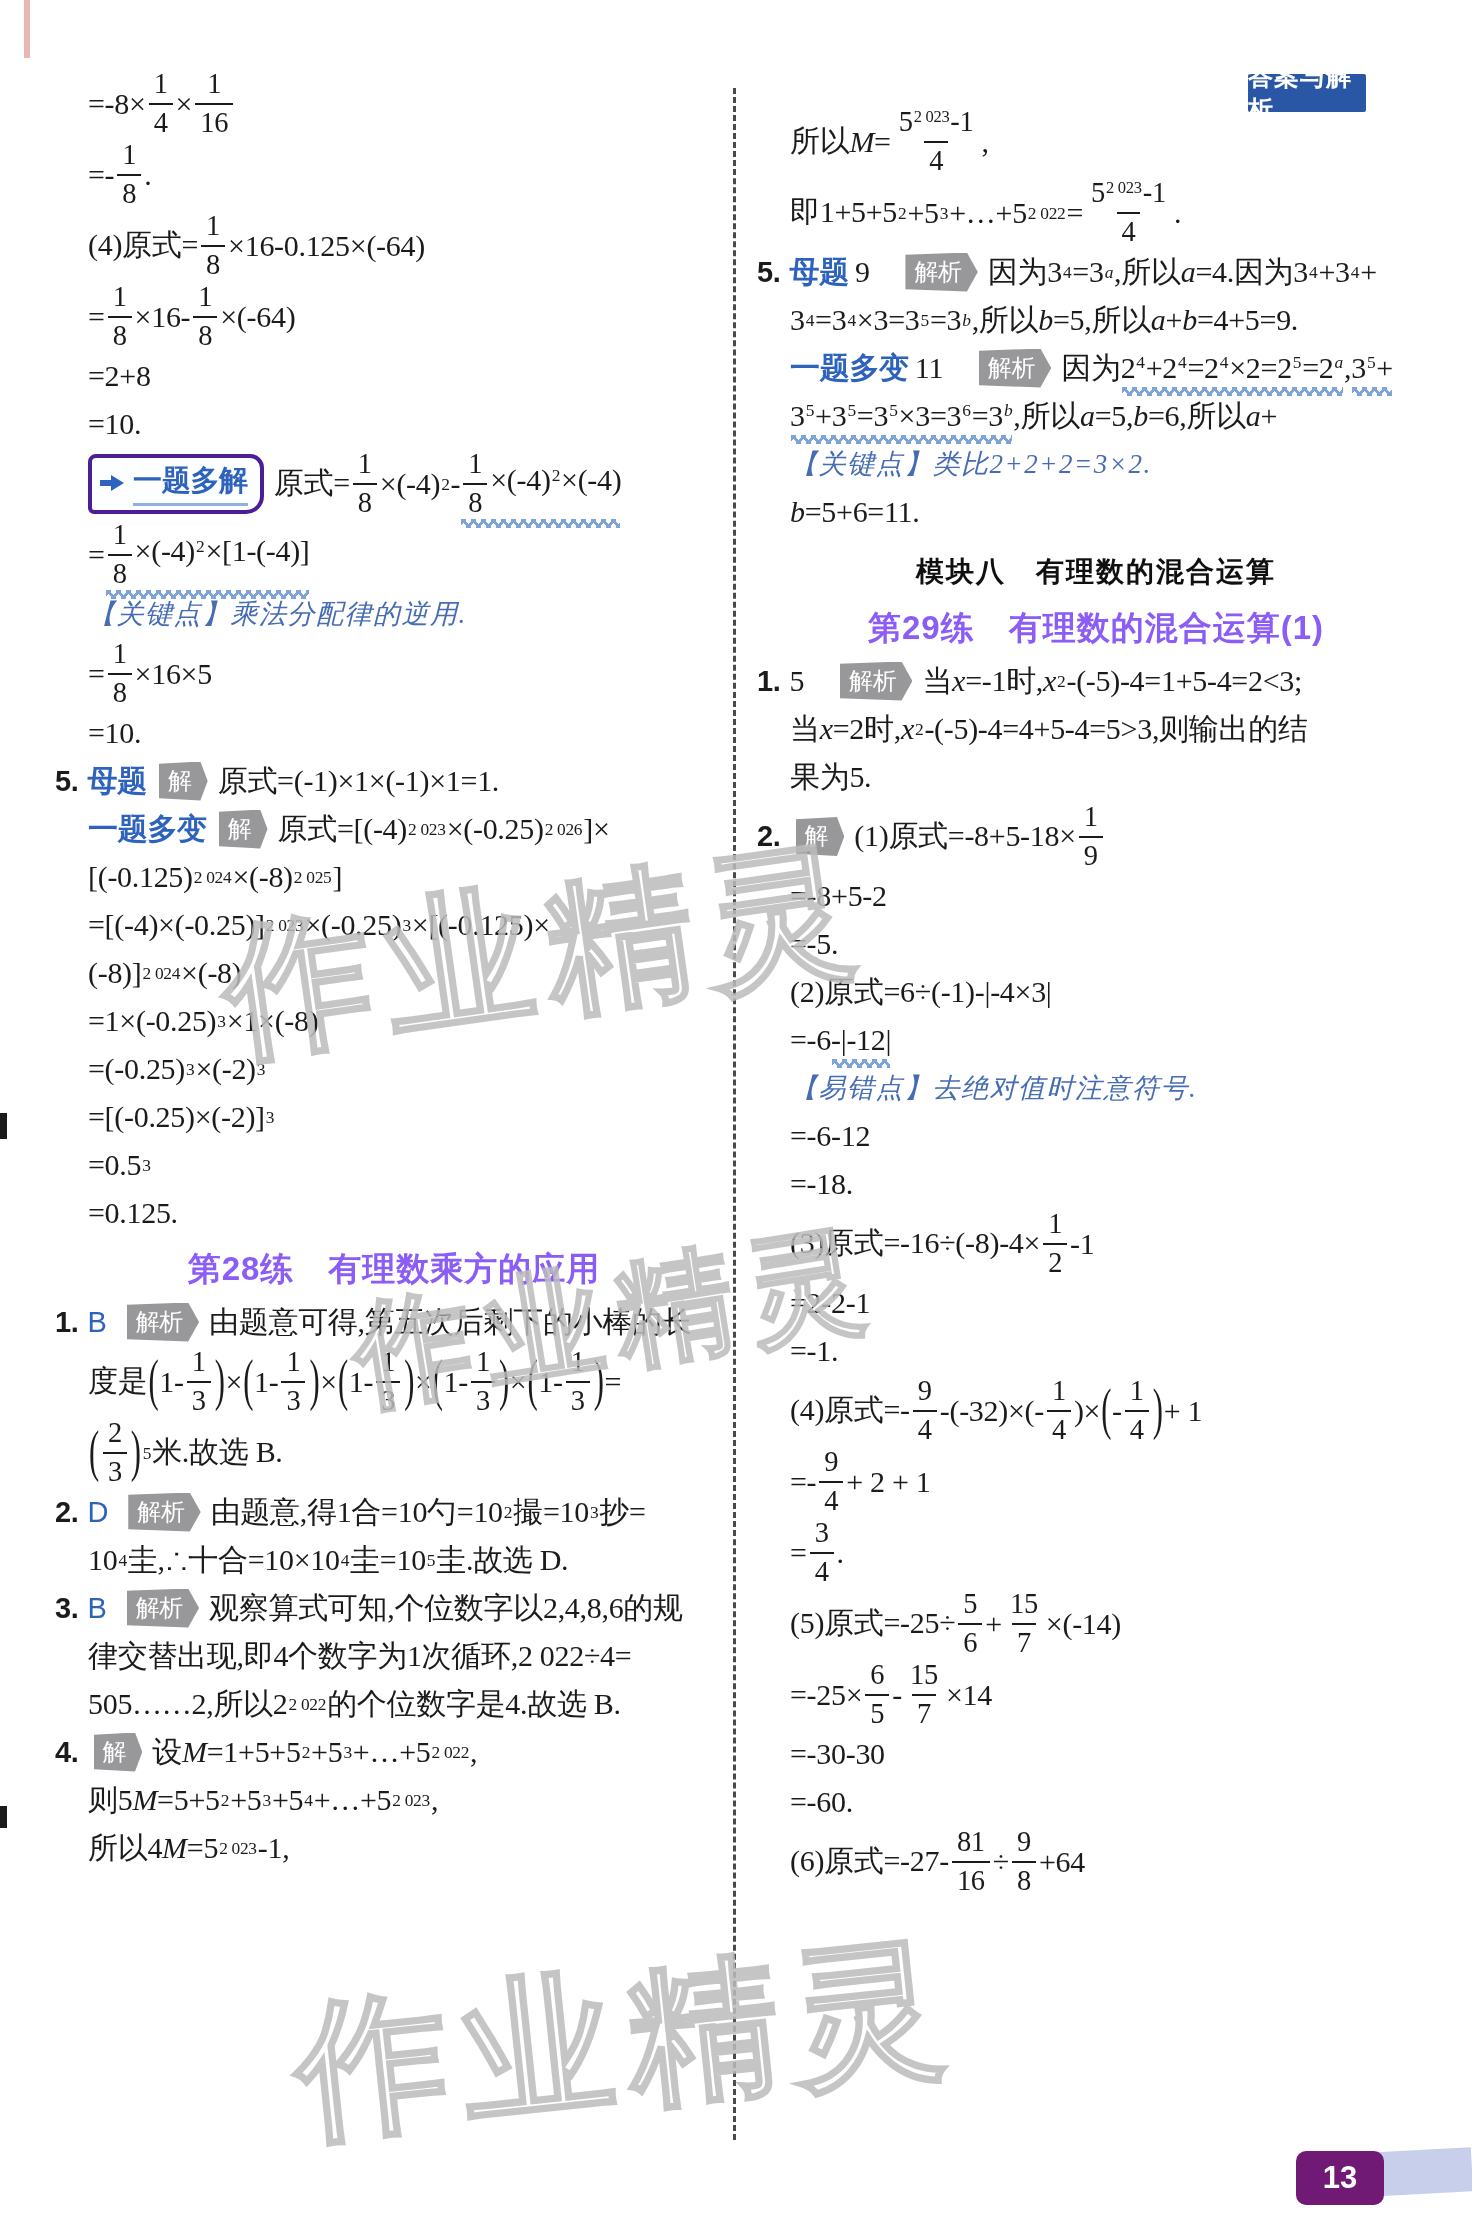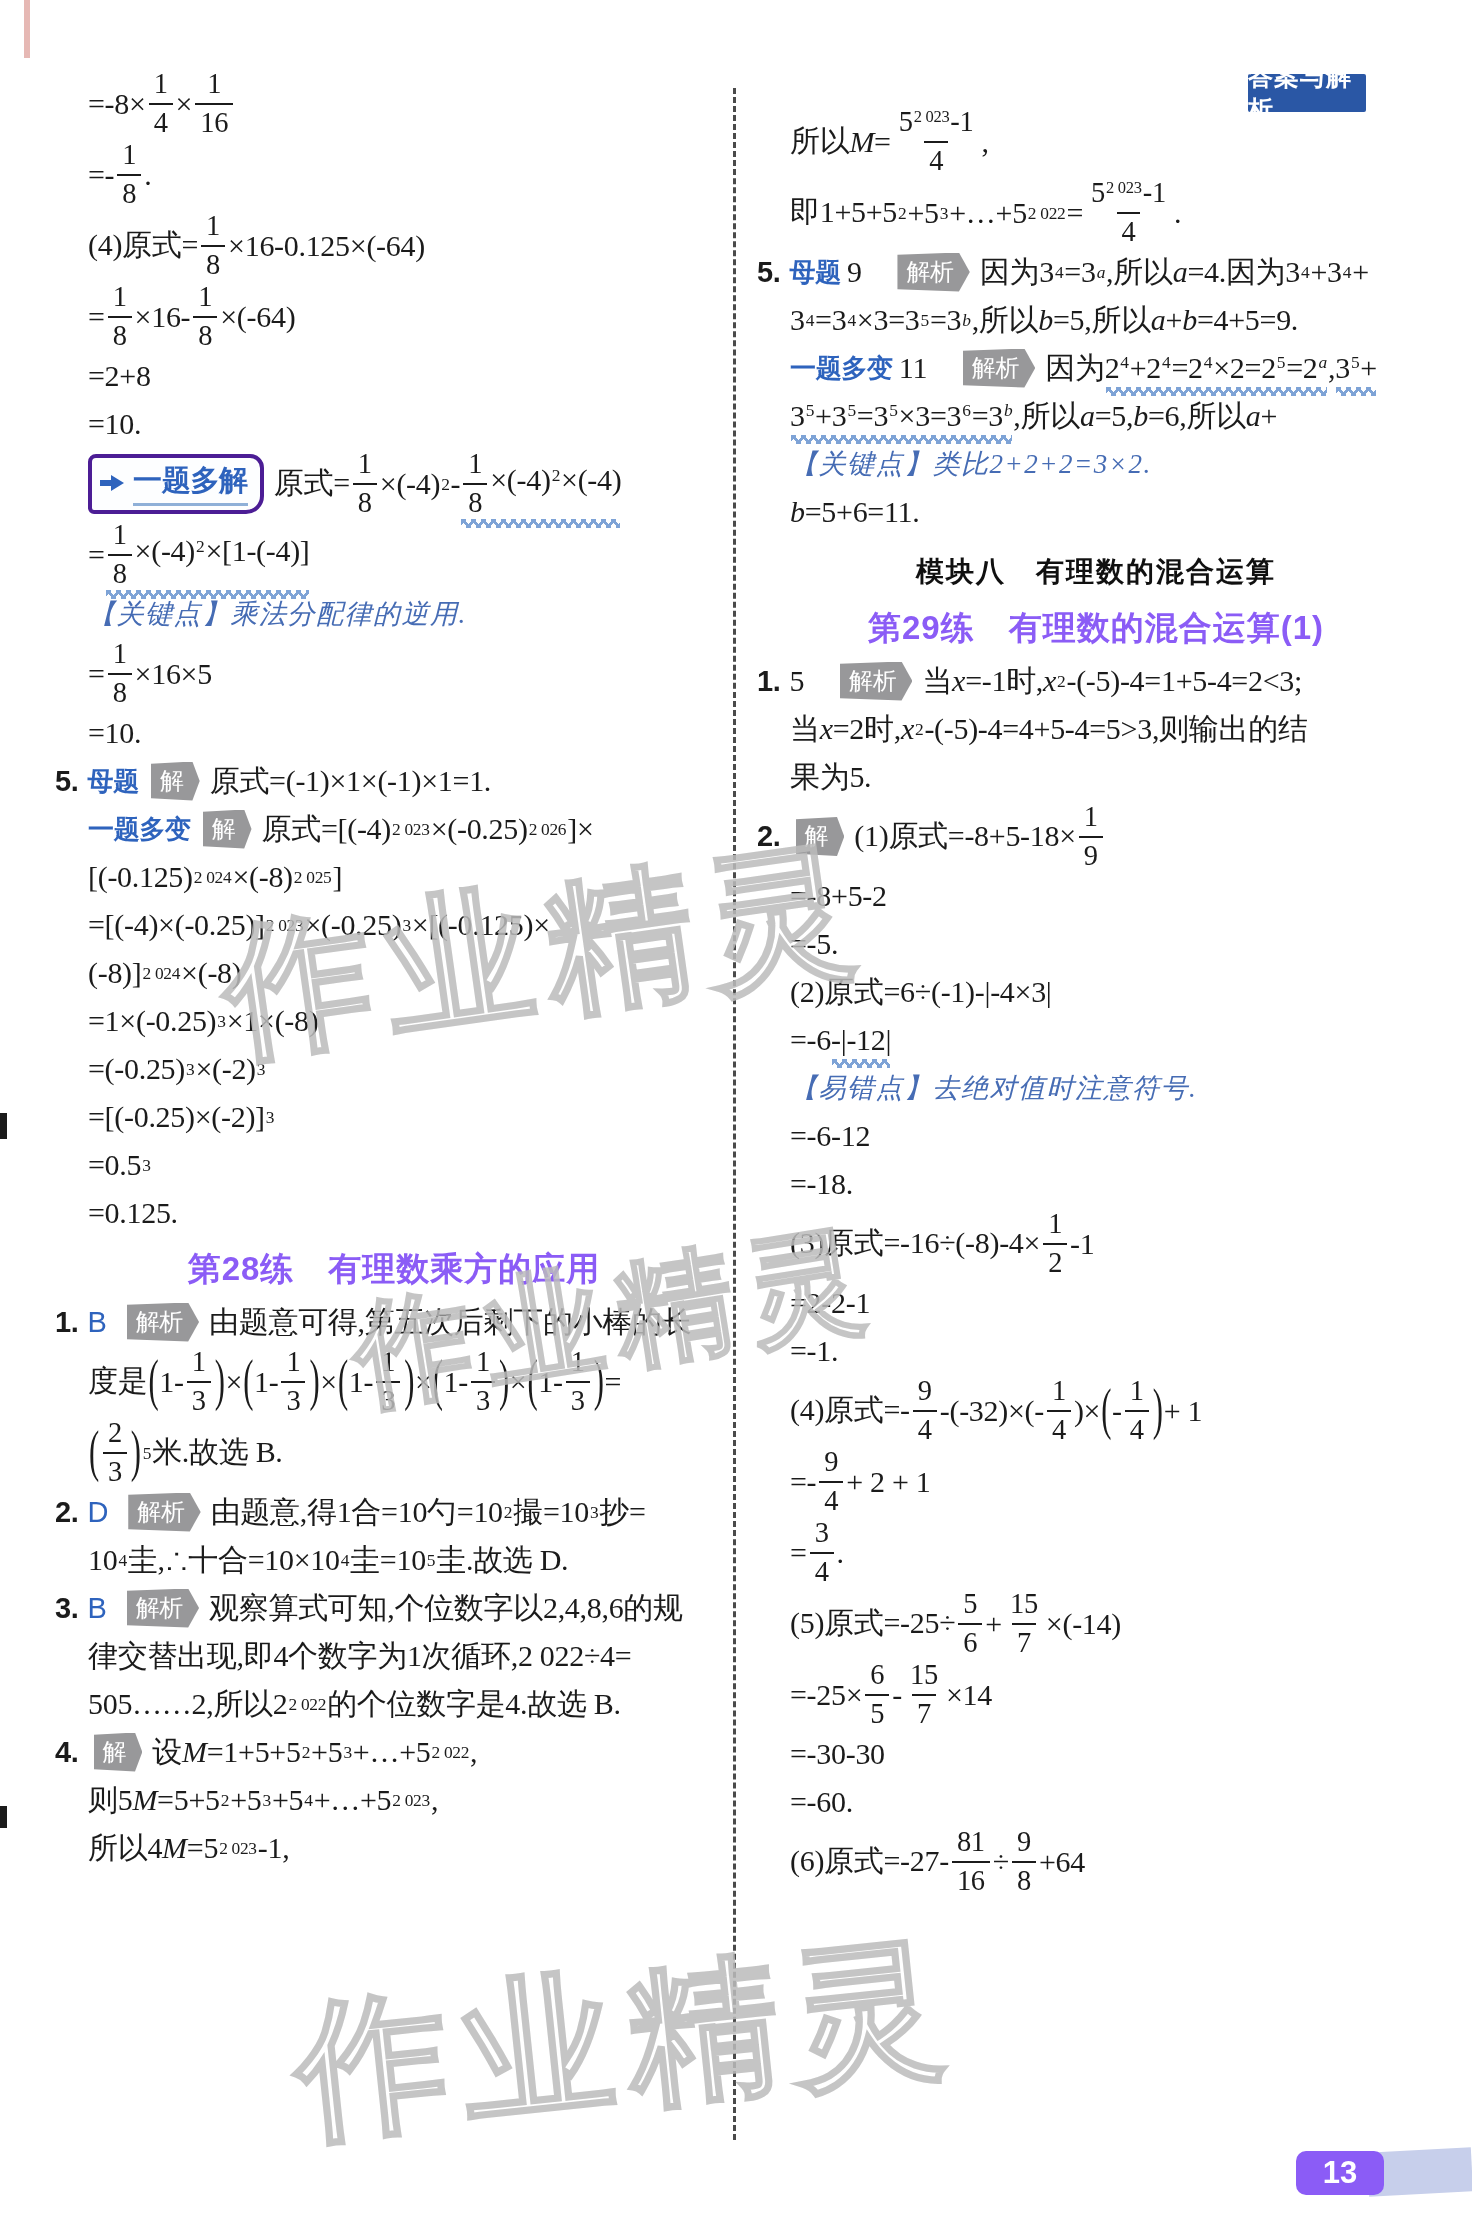--- a/index.html
+++ b/index.html
@@ -20,21 +20,21 @@
   .ind0{margin-left:0;}
   .ind1{margin-left:33px;}
   .h1{justify-content:center;font-family:"Liberation Sans","DejaVu Sans",sans-serif;
       font-weight:bold;font-size:28px;letter-spacing:2px;margin:16px 0 10px;color:#101010;}
   .h2{justify-content:center;font-family:"Liberation Sans","DejaVu Sans",sans-serif;
       font-weight:bold;font-size:33px;letter-spacing:1px;margin:12px 0 8px;color:#8b5cf6;}
   
   .inum{font-family:"Liberation Sans","DejaVu Sans",sans-serif;font-weight:bold;font-size:29px;margin-right:9px;}
   .ans{color:#2e63bd;font-family:"Liberation Sans","DejaVu Sans",sans-serif;font-size:29px;margin-right:14px;}
   .blab{color:#2e63bd;font-family:"Liberation Sans","DejaVu Sans",sans-serif;font-weight:bold;
-        font-size:26px;margin:0 6px 0 0;}
+        font-size:30px;margin:0 6px 0 0;}
   .gbadge{background:#98989a;color:#ffffff;font-family:"Liberation Sans","DejaVu Sans",sans-serif;
         font-size:24px;padding:3px 16px 4px 9px;margin:0 10px 0 6px;display:inline-block;
         clip-path:polygon(0 6%,85% 0,100% 50%,85% 100%,0 94%);}
   .knote{color:#466cb4;font-style:italic;font-size:27px;letter-spacing:1.5px;}
   .frac{display:inline-flex;flex-direction:column;align-items:center;vertical-align:middle;
         margin:0 3px;line-height:1;font-size:0.95em;}
   .fnum{display:block;padding:0 5px 4px;}
   .fden{display:block;border-top:2.5px solid #1b1b1b;padding:4px 5px 0;}
   sup{font-size:0.58em;line-height:0;vertical-align:0.55em;margin:0 1px;}
   .wavy{position:relative;}
@@ -55,22 +55,22 @@
   .wm{position:absolute;font-family:"Liberation Sans","DejaVu Sans",sans-serif;font-weight:bold;
       color:transparent;-webkit-text-stroke:2.5px #bcbcbc;letter-spacing:14px;white-space:nowrap;
       opacity:0.85;pointer-events:none;}
   @supports not ((-webkit-text-stroke:1px #000)){.wm{color:#d9d9d9;}}
   .wm1{left:222px;top:852px;font-size:148px;transform:rotate(-8deg);}
   .wm2{left:352px;top:1238px;font-size:118px;transform:rotate(-9deg);}
   .wm3{left:295px;top:1938px;font-size:152px;transform:rotate(-6deg);}
   
   .pagenum-strip{position:absolute;left:1368px;top:2150px;width:104px;height:44px;
       background:#c7cfeb;transform:rotate(-3deg);}
-  .pagenum{position:absolute;left:1296px;top:2151px;width:88px;height:44px;border-radius:10px;
-      background:#8b5cf6;color:#fff;display:flex;align-items:center;justify-content:center;
+  .pagenum{position:absolute;left:1296px;top:2151px;width:88px;height:54px;border-radius:10px;
+      background:#701a75;color:#fff;display:flex;align-items:center;justify-content:center;
       font-family:"Liberation Sans","DejaVu Sans",sans-serif;font-weight:bold;font-size:31px;}
   
   .edge-mark{position:absolute;background:#1b1b1b;}
   .m1{left:0;top:1113px;width:7px;height:26px;}
   .m2{left:0;top:1806px;width:7px;height:22px;}
   .m3{left:24px;top:0;width:6px;height:58px;background:#e6b8b4;}
 </style>
 </head>
 <body>
 

